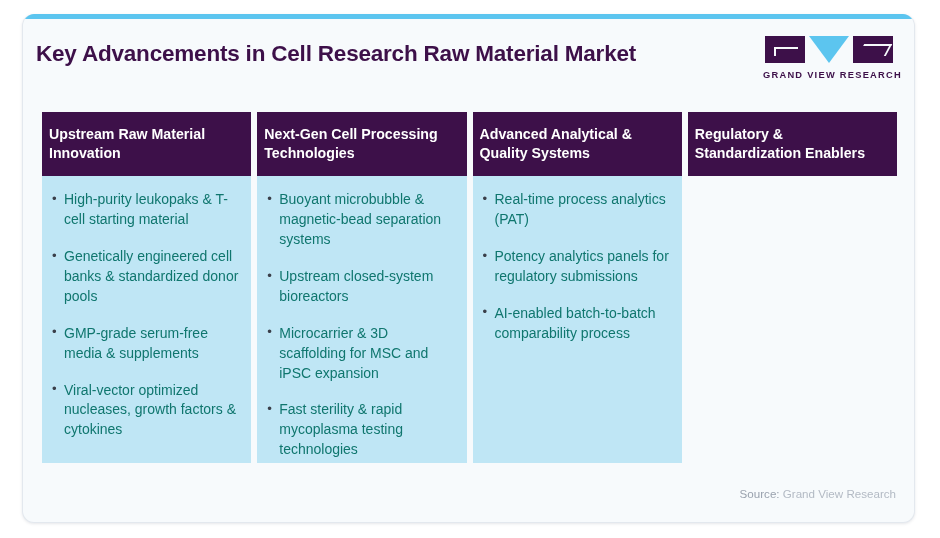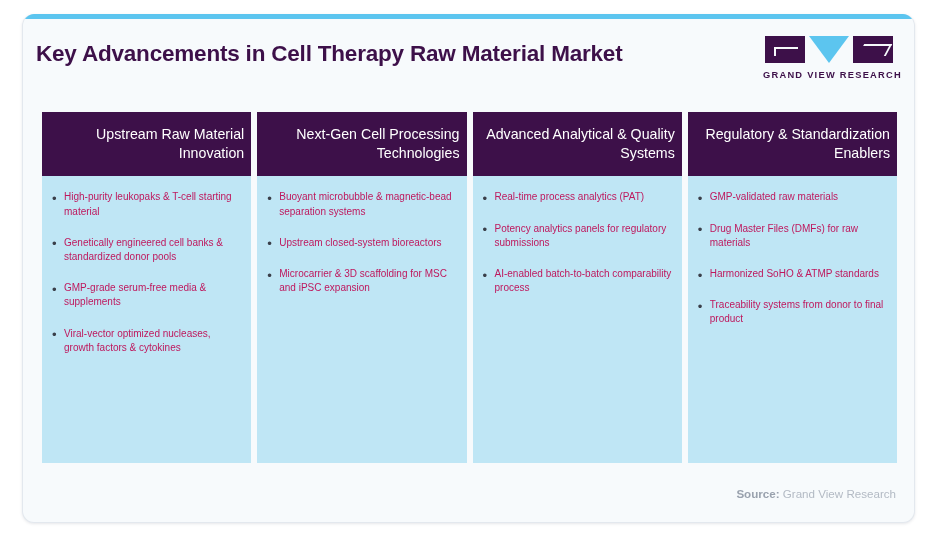--- a/index.html
+++ b/index.html
@@ -143,23 +143,23 @@
   .column {
     flex: 1 1 0;
     display: flex;
     flex-direction: column;
     min-width: 0;
   }
 
   .col-header {
     background: #3d1049;
     color: #ffffff;
-    text-align: right;
+    text-align: left;
     font-size: 14.2px;
-    font-weight: normal;
+    font-weight: bold;
     line-height: 1.32;
     padding: 13px 7px 14px 7px;
     min-height: 42px;
     display: flex;
     align-items: center;
     justify-content: center;
     box-sizing: border-box;
   }
 
   .col-body {
@@ -172,23 +172,23 @@
   .bullet-list {
     margin: 0;
     padding: 0;
     list-style: none;
   }
 
   .bullet-item {
     position: relative;
     padding-left: 13px;
     margin-bottom: 17px;
-    font-size: 10px;
+    font-size: 14px;
     line-height: 1.42;
-    color: #be185d;
+    color: #0f766e;
   }
   .bullet-item:last-child { margin-bottom: 0; }
 
   .bullet-item::before {
     content: "\2022";
     position: absolute;
     left: 1px;
     top: -0.5px;
     font-size: 13.2px;
     color: #3a3f4a;
@@ -197,35 +197,35 @@
   
   .source-note {
     position: absolute;
     right: 18px;
     bottom: 22px;
     font-size: 11.6px;
     color: #b3bac4;
     white-space: nowrap;
   }
   .source-label {
-    font-weight: bold;
+    font-weight: normal;
     color: #9aa2ae;
     margin-left: 44px;
   }
 </style>
 </head>
 <body>
 
 <div class="canvas">
   <div class="card">
 
     <div class="card-top-accent"></div>
 
     <div class="header-row">
-      <div class="page-title">Key Advancements in Cell Therapy Raw Material Market</div>
+      <div class="page-title">Key Advancements in Cell Research Raw Material Market</div>
 
       <div class="logo">
         <div class="logo-marks">
           <div class="logo-mark logo-g"></div>
           <div class="logo-mark logo-v">
             <svg width="40" height="27" viewBox="0 0 40 27" xmlns="http://www.w3.org/2000/svg">
               <polygon points="0,0 40,0 20,27" fill="#5cc5ef"></polygon>
             </svg>
           </div>
           <div class="logo-mark logo-r"></div>
@@ -248,45 +248,38 @@
         </div>
       </div>
 
       <div class="column">
         <div class="col-header">Next-Gen Cell Processing Technologies</div>
         <div class="col-body">
           <ul class="bullet-list">
             <li class="bullet-item">Buoyant microbubble &amp; magnetic-bead separation systems</li>
             <li class="bullet-item">Upstream closed-system bioreactors</li>
             <li class="bullet-item">Microcarrier &amp; 3D scaffolding for MSC and iPSC expansion</li>
+            <li class="bullet-item">Fast sterility &amp; rapid mycoplasma testing technologies</li>
           </ul>
         </div>
       </div>
 
       <div class="column">
         <div class="col-header">Advanced Analytical &amp; Quality Systems</div>
         <div class="col-body">
           <ul class="bullet-list">
             <li class="bullet-item">Real-time process analytics (PAT)</li>
             <li class="bullet-item">Potency analytics panels for regulatory submissions</li>
             <li class="bullet-item">AI-enabled batch-to-batch comparability process</li>
           </ul>
         </div>
       </div>
 
       <div class="column">
         <div class="col-header">Regulatory &amp; Standardization Enablers</div>
-        <div class="col-body">
-          <ul class="bullet-list">
-            <li class="bullet-item">GMP-validated raw materials</li>
-            <li class="bullet-item">Drug Master Files (DMFs) for raw materials</li>
-            <li class="bullet-item">Harmonized SoHO &amp; ATMP standards</li>
-            <li class="bullet-item">Traceability systems from donor to final product</li>
-          </ul>
-        </div>
       </div>
 
     </div>
 
     <div class="source-note">
       <span class="source-label">Source:</span>
       <span>Grand View Research</span>
     </div>
 
   </div>

